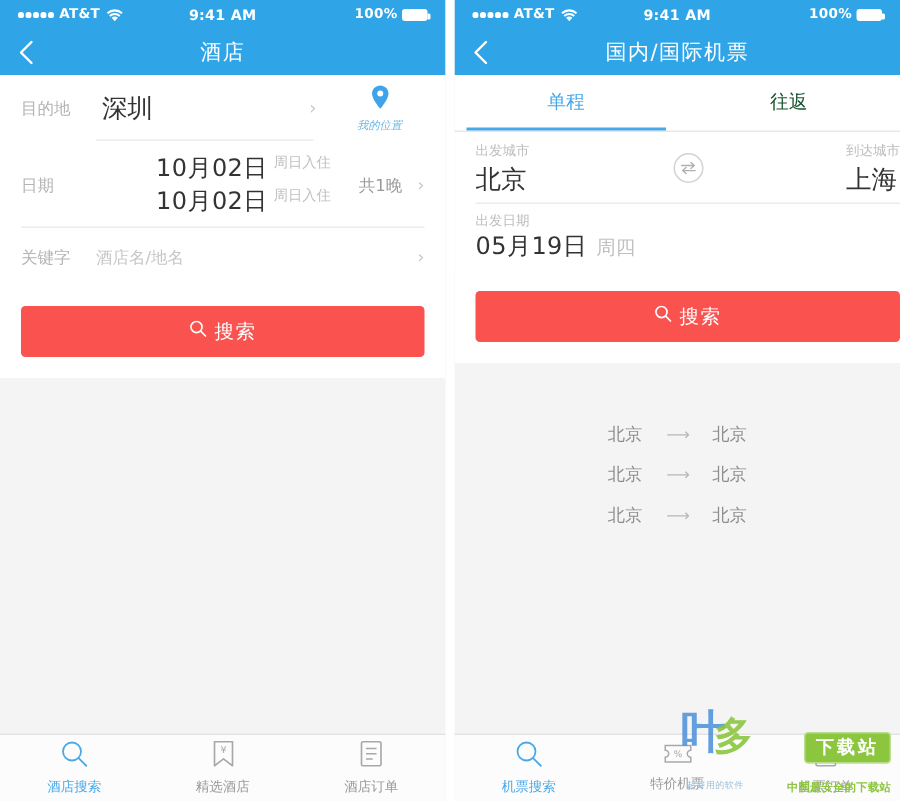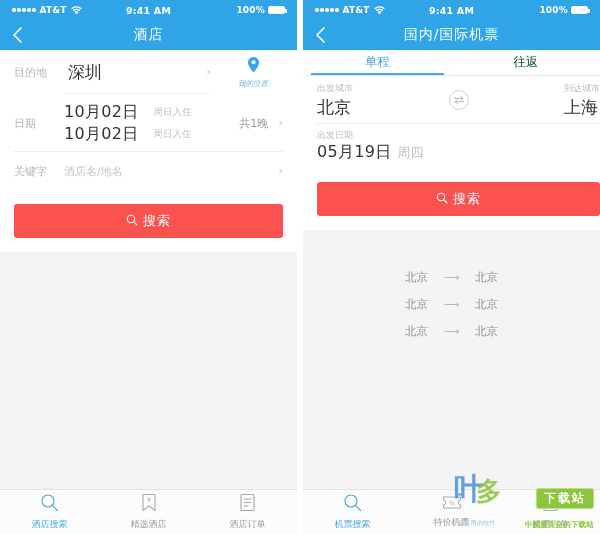--- a/index.html
+++ b/index.html
@@ -79,21 +79,21 @@
   .mylocation {
     width:60px; display:flex; flex-direction:column; align-items:center;
     justify-content:center; gap:1px;font-style:italic;
   }
   .mylocation .ml-text { font-size:7.5px; color:#6cb8e8; }
 
   
   .date-row { height:58px; align-items:center; }
   .date-row .label { width:50px; }
   .date-block { display:flex; flex-direction:column; justify-content:center; gap:1px; }
-  .date-line { display:flex; align-items:center; gap:15px; }
+  .date-line { display:flex; align-items:flex-start; gap:4px;margin-left:40px; }
   .date-main { font-size:16px; color:#333; letter-spacing:.3px; }
   .date-sub { font-size:9.5px; color:#c0c0c0; }
   .nights { font-size:11px; color:#9a9a9a; margin-left:auto; }
   .date-row .chev { margin-left:10px; }
 
   
   .kw-row { height:38px; }
   .kw-row .label { width:50px; }
   .kw-ph { font-size:11px; color:#c6c6c6; }
 
@@ -114,21 +114,21 @@
   }
   .tabitem {
     flex:1; height:45px; display:flex; flex-direction:column;
     align-items:center; justify-content:center; gap:2px;
   }
   .tabitem .tlabel { font-size:9px; color:#9a9a9a; }
   .tabitem.active .tlabel { color:#49a9e8; }
 
   
   .segtabs {
-    height:26px; background:#fff; display:flex; position:relative;
+    height:38px; background:#fff; display:flex; position:relative;
     border-bottom:1px solid #e8e8e8;
   }
   .segtab {
     flex:1; display:flex; align-items:center; justify-content:center;
     font-size:12.5px; color:#14532d;
   }
   .segtab.active { color:#49a9e8; }
   .segunder {
     position:absolute; bottom:0; left:8px; width:calc(50% - 16px);
     height:2px; background:#49a9e8;

